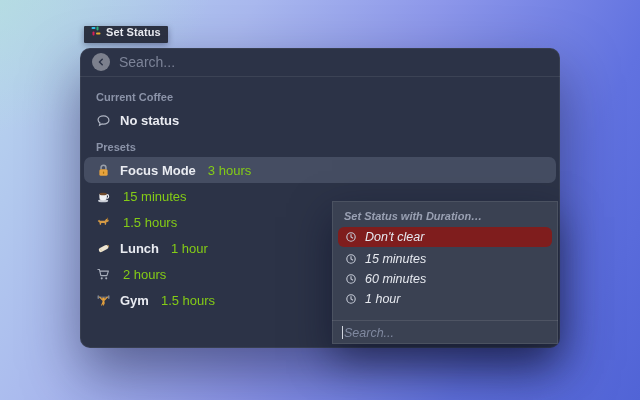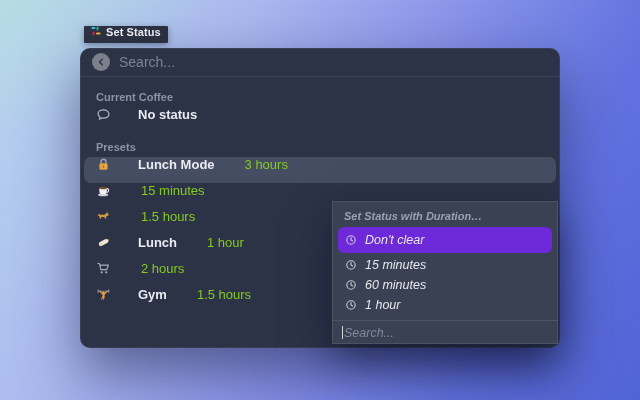--- a/index.html
+++ b/index.html
@@ -16,33 +16,33 @@
   .window{position:absolute;left:80px;top:48px;width:480px;height:300px;border-radius:10px;
     background:#2c3347;box-shadow:0 24px 55px rgba(18,20,55,.5), 0 0 0 1px rgba(255,255,255,.06) inset;}
   .search-header{height:28px;display:flex;align-items:center;padding:0 12px;gap:9px;}
   .back-btn{width:18px;height:18px;border-radius:50%;background:rgba(255,255,255,.38);
     display:flex;align-items:center;justify-content:center;flex:0 0 auto;}
   .search-text{color:#7d8498;font-size:14px;}
   .divider{height:1px;background:rgba(255,255,255,.08);}
   .section-label{margin:0 16px;font-size:11px;font-weight:600;color:#8b93a8;line-height:20px;}
   .section-label.cs{margin-top:10px;}
   .section-label.pr{margin-top:4px;}
-  .row{height:26px;display:flex;padding:0 12px;margin:0 4px;border-radius:7px;gap:27px;}
+  .row{height:26px;display:flex;align-items:center;padding:0 12px;margin:0 4px;border-radius:7px;gap:9px;}
   .row .lbl{color:#e9ebf1;font-size:13px;font-weight:600;white-space:nowrap;}
   .row .dur{color:#84cc16;font-size:13px;margin-left:3px;white-space:nowrap;}
   .row.selected{background:#454d62;}
   .row .ico{width:15px;height:15px;flex:0 0 auto;display:flex;}
   
   .submenu{position:absolute;left:332px;top:201px;width:226px;height:143px;border-radius:0;
     background:#3a4152;box-shadow:0 16px 38px rgba(10,12,40,.55), 0 0 0 1px rgba(255,255,255,.09) inset;
     overflow:hidden;display:flex;flex-direction:column;font-style:italic;}
   .submenu-title{padding:9px 12px 5px;font-size:11px;font-weight:600;color:#9aa1b3;}
   .submenu-list{flex:1;overflow:hidden;padding:0 6px;}
   .srow{height:20px;display:flex;align-items:center;gap:8px;padding:0 7px;border-radius:6px;color:#e6e9ef;font-size:12.5px;}
-  .srow.selected{height:26px;background:#6d28d9;margin-bottom:2px;}
+  .srow.selected{height:20px;background:#7f1d1d;margin-bottom:2px;}
   .srow .cico{width:12px;height:12px;flex:0 0 auto;display:flex;}
   .submenu-search{border-top:1px solid rgba(255,255,255,.1);height:23px;display:flex;align-items:center;padding:0 10px;gap:1px;}
   .caret{width:1px;height:13px;background:#d3d7e0;}
   .submenu-search .ph{color:#8089a0;font-size:12.5px;}
   svg{display:block;}
 </style>
 </head>
 <body>
 
 <div class="screen">
@@ -83,21 +83,21 @@
     <div class="section-label pr">Presets</div>
 
     <div class="row selected">
       <span class="ico">
         <svg width="15" height="15" viewBox="0 0 16 16">
           <path d="M5.4 7 V4.9 a2.6 2.6 0 0 1 5.2 0 V7" fill="none" stroke="#9aa0ab" stroke-width="1.6"></path>
           <rect x="3.6" y="6.6" width="8.8" height="7" rx="1.6" fill="#e8a33d"></rect>
           <rect x="7.4" y="9" width="1.3" height="2.4" rx="0.6" fill="#a8730f"></rect>
         </svg>
       </span>
-      <span class="lbl">Lunch Mode</span>
+      <span class="lbl">Focus Mode</span>
       <span class="dur">3 hours</span>
     </div>
 
     <div class="row">
       <span class="ico">
         <svg width="15" height="15" viewBox="0 0 16 16">
           <ellipse cx="7.6" cy="12.6" rx="5.4" ry="1.6" fill="#c9cdd6"></ellipse>
           <path d="M3.6 5.2 h8 v3.6 a4 3.4 0 0 1 -8 0 Z" fill="#f1f2f5"></path>
           <path d="M11.5 6 a2 2 0 0 1 0 4" fill="none" stroke="#f1f2f5" stroke-width="1.2"></path>
           <ellipse cx="7.6" cy="5.4" rx="4" ry="1.3" fill="#6f4a2c"></ellipse>

